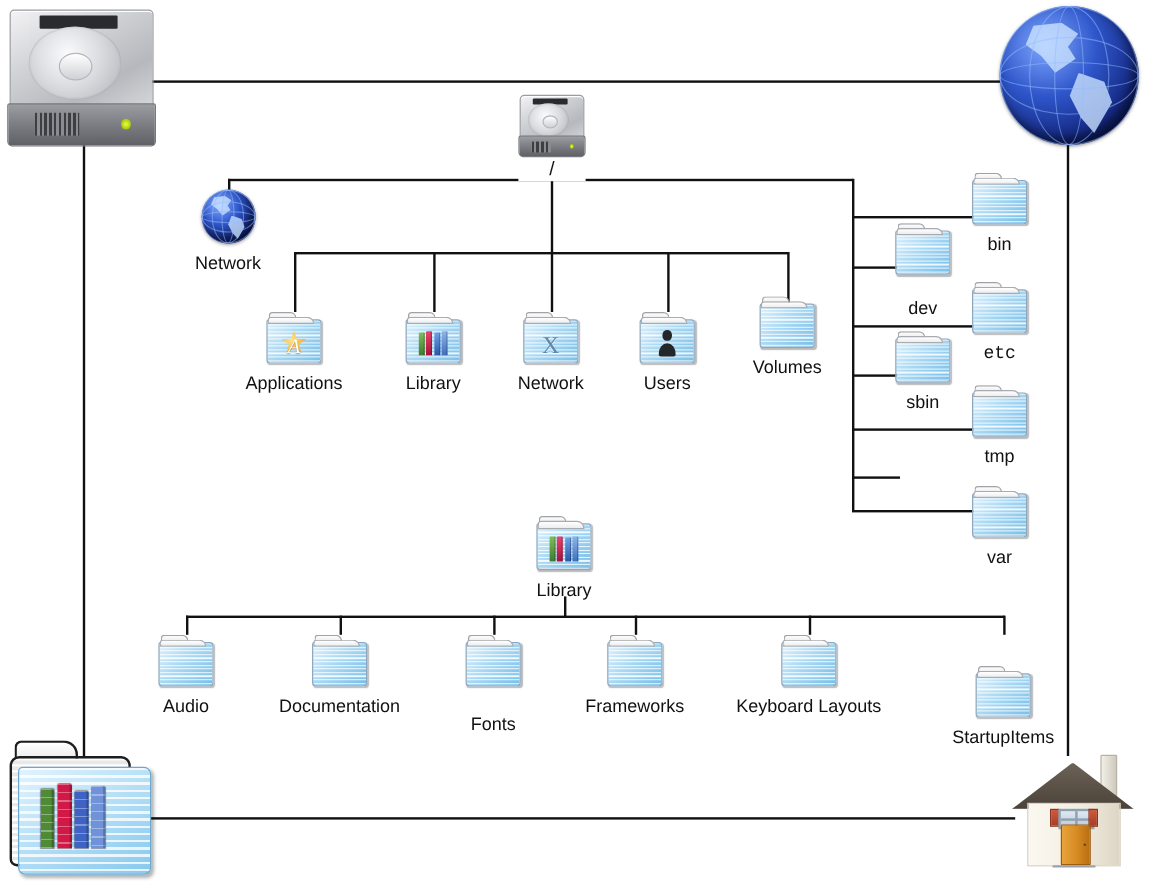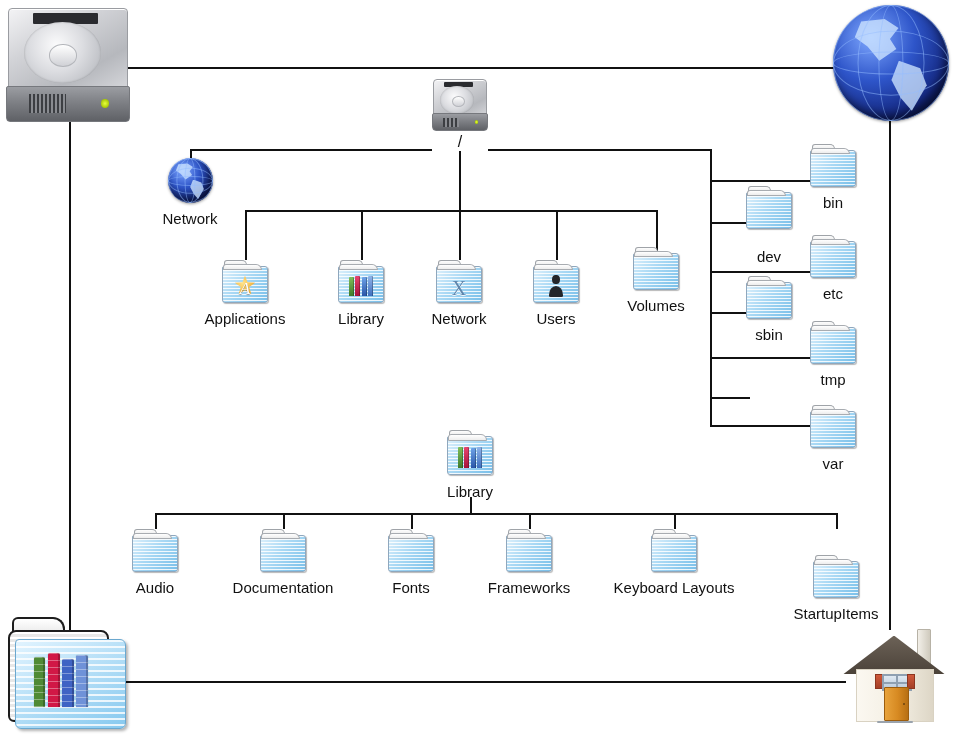--- a/index.html
+++ b/index.html
@@ -582,21 +582,21 @@
     <div class="folder" style="width:46px; height:43px;">
       <div class="tab"></div><div class="body"></div><div class="flap"></div>
     </div>
     <div class="label" style="margin-top:15px;">dev</div>
   </div>
 
   <div class="node" style="left:810px; top:235px; width:46px;">
     <div class="folder" style="width:46px; height:43px;">
       <div class="tab"></div><div class="body"></div><div class="flap"></div>
     </div>
-    <div class="label" style="margin-top:3px;">etc</div>
+    <div class="label" style="margin-top:3px;font-family:Liberation Mono, monospace;">etc</div>
   </div>
 
   <div class="node" style="left:746px; top:276px; width:46px;">
     <div class="folder" style="width:46px; height:43px;">
       <div class="tab"></div><div class="body"></div><div class="flap"></div>
     </div>
     <div class="label" style="margin-top:3px;">sbin</div>
   </div>
 
   <div class="node" style="left:810px; top:321px; width:46px;">
@@ -639,21 +639,21 @@
     <div class="folder" style="width:46px; height:43px; margin:0 auto;">
       <div class="tab"></div><div class="body"></div><div class="flap"></div>
     </div>
     <div class="label" style="margin-top:3px;">Documentation</div>
   </div>
 
   <div class="node" style="left:368px; top:529px; width:86px;">
     <div class="folder" style="width:46px; height:43px; margin:0 auto;">
       <div class="tab"></div><div class="body"></div><div class="flap"></div>
     </div>
-    <div class="label" style="margin-top:3px;">Fonts</div>
+    <div class="label" style="margin-top:18px;">Fonts</div>
   </div>
 
   <div class="node" style="left:592px; top:529px; width:164px;">
     <div class="folder" style="width:46px; height:43px; margin:0 auto;">
       <div class="tab"></div><div class="body"></div><div class="flap"></div>
     </div>
     <div class="label" style="margin-top:3px;">Keyboard Layouts</div>
   </div>
 
   <div class="node" style="left:461px; top:529px; width:136px;">

